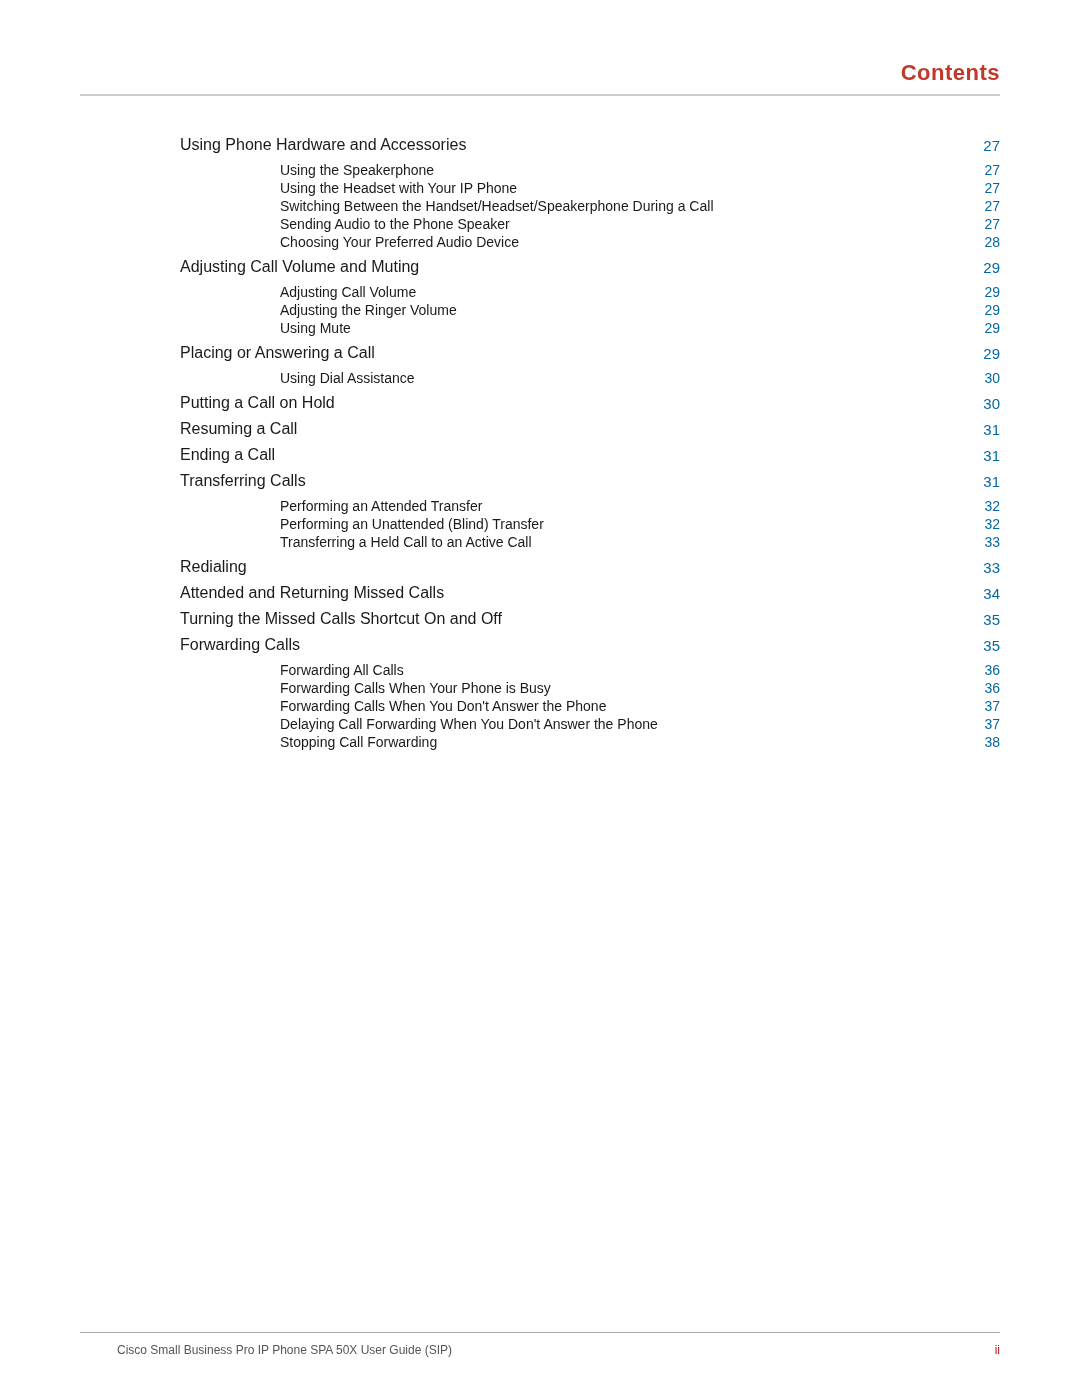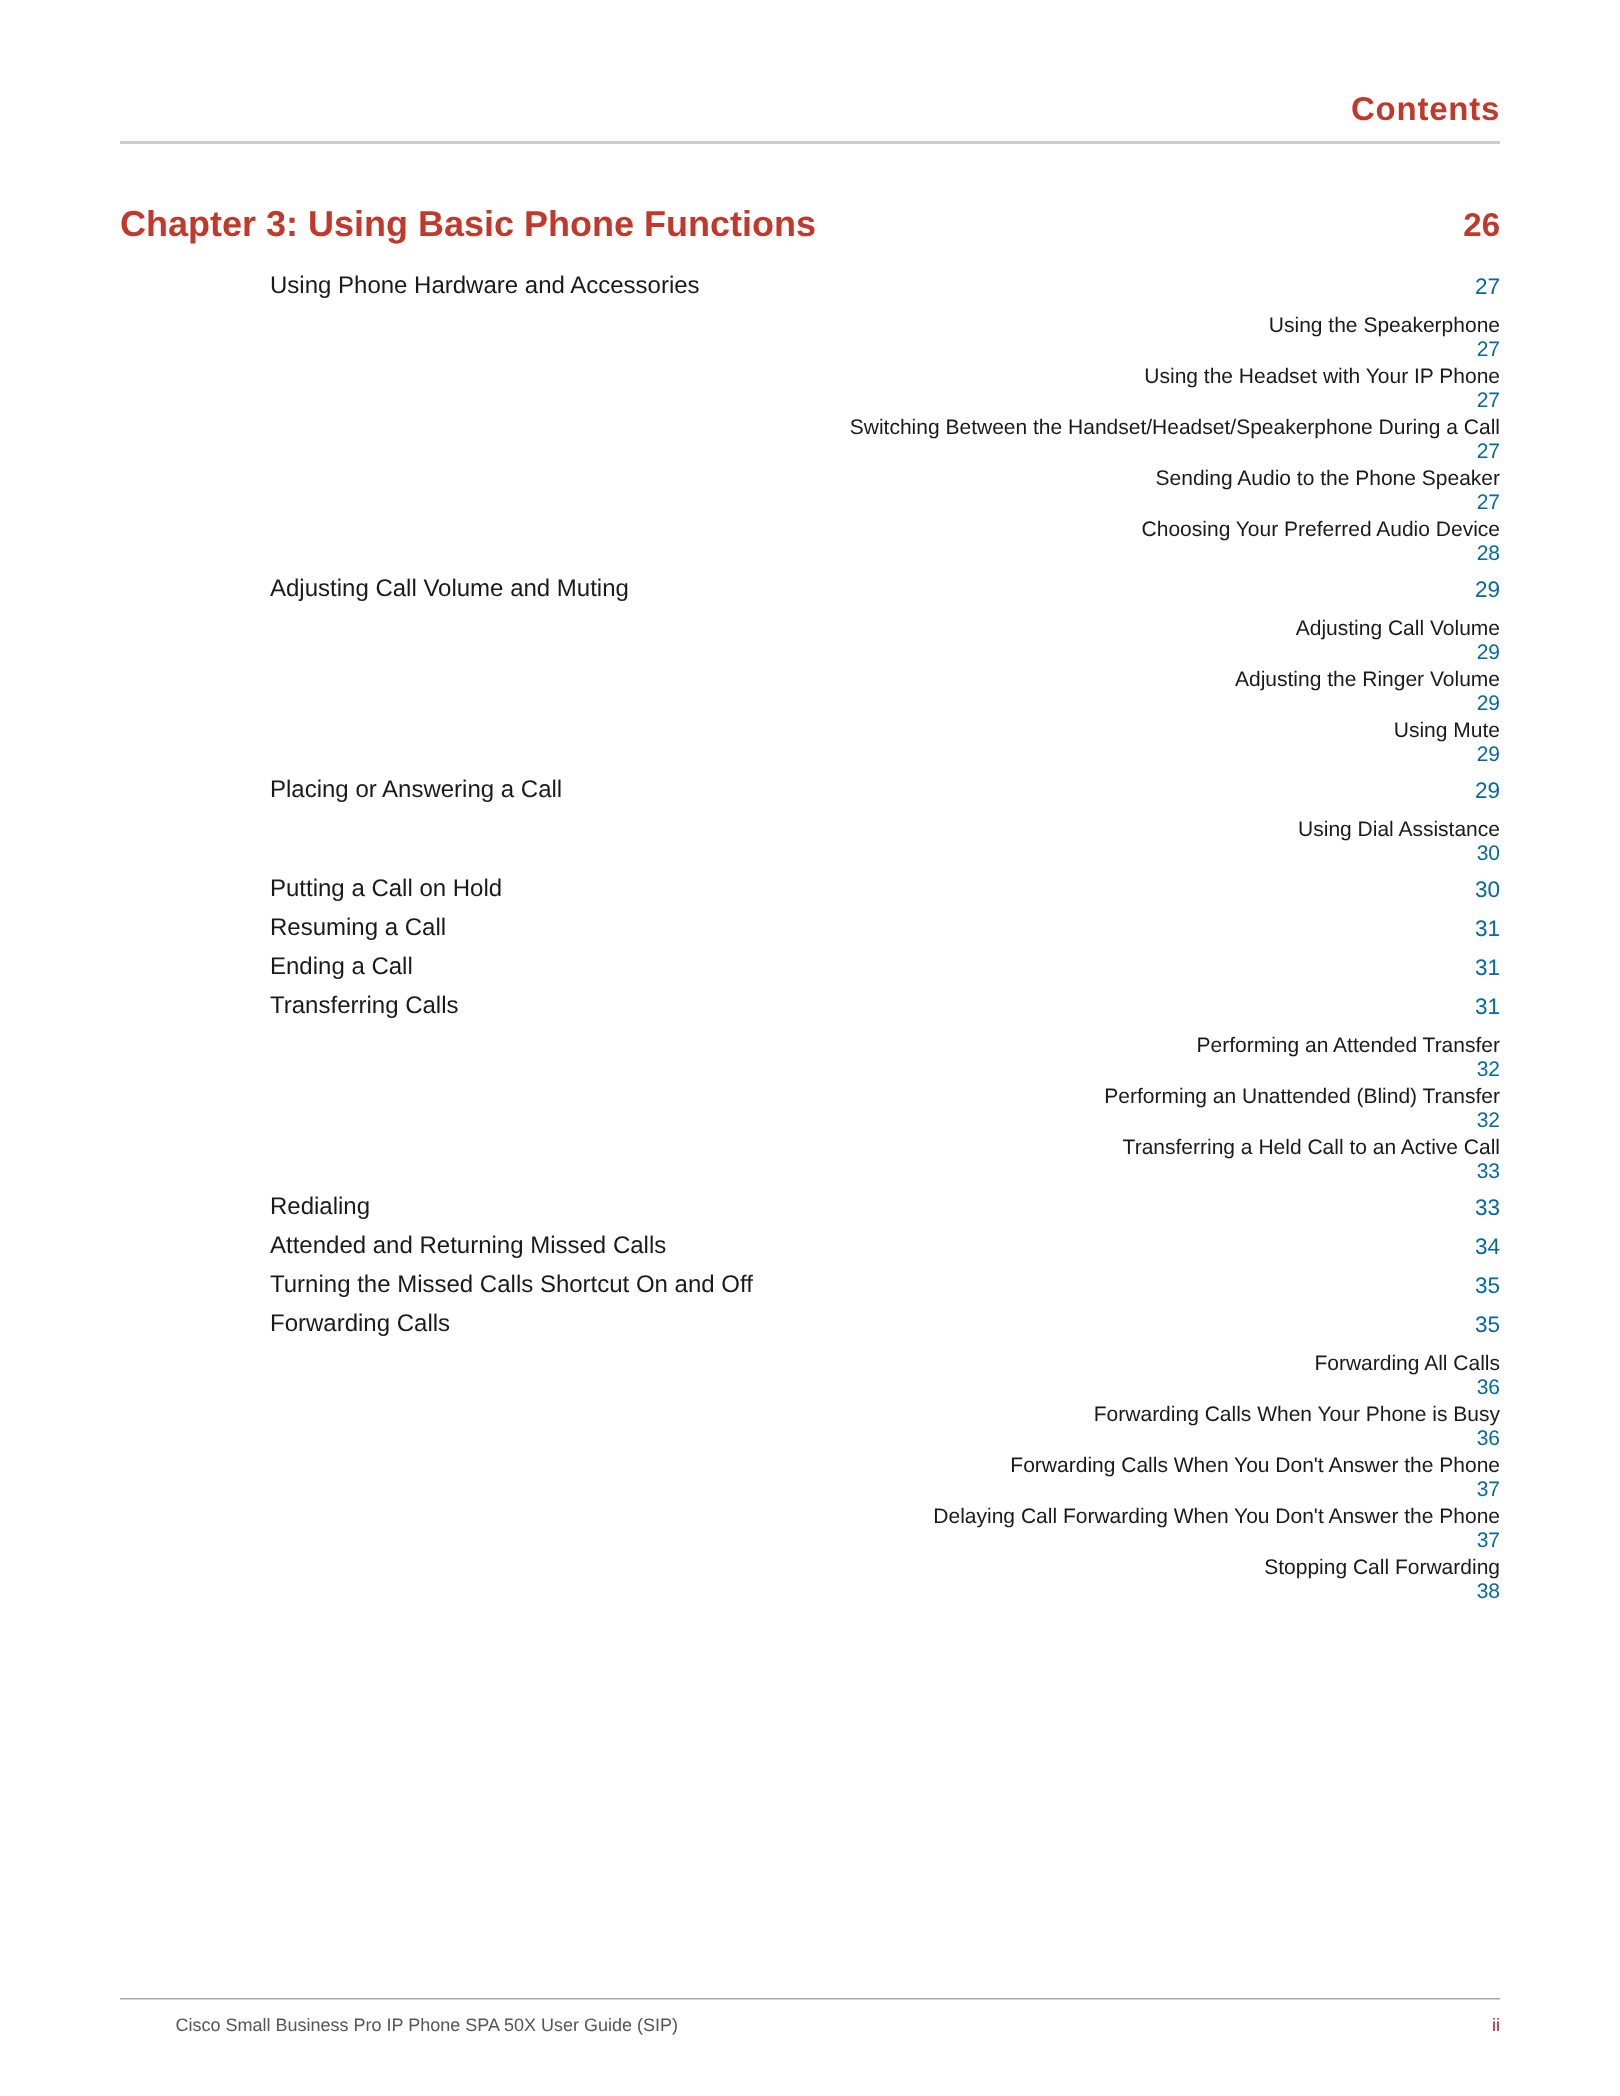--- a/index.html
+++ b/index.html
@@ -126,40 +126,35 @@
       margin-left: 37px;
     }
 
     .footer-right {
       font-size: 12px;
       color: #b91c1c;
     }
 
     .section-gap {
       margin-bottom: 2px;
-      flex-direction: column;
     }
 
     .group-gap {
       margin-bottom: 8px;
     }
   </style>
 </head>
 <body>
 
 <div class="page">
 
   <div class="header-section">
     <span class="header-title">Contents</span>
   </div>
 
-  <div class="chapter-row">
-    <span class="chapter-title">Chapter 3: Using Basic Phone Functions</span>
-    <span class="chapter-page">26</span>
-  </div>
 
   <div id="toc-container">
       <div class="toc-item level-1 group-gap">
         <span class="toc-item-text">Using Phone Hardware and Accessories</span>
         <span class="toc-item-page">27</span>
       </div>
       <div class="toc-item level-2 section-gap">
         <span class="toc-item-text">Using the Speakerphone</span>
         <span class="toc-item-page">27</span>
       </div>

